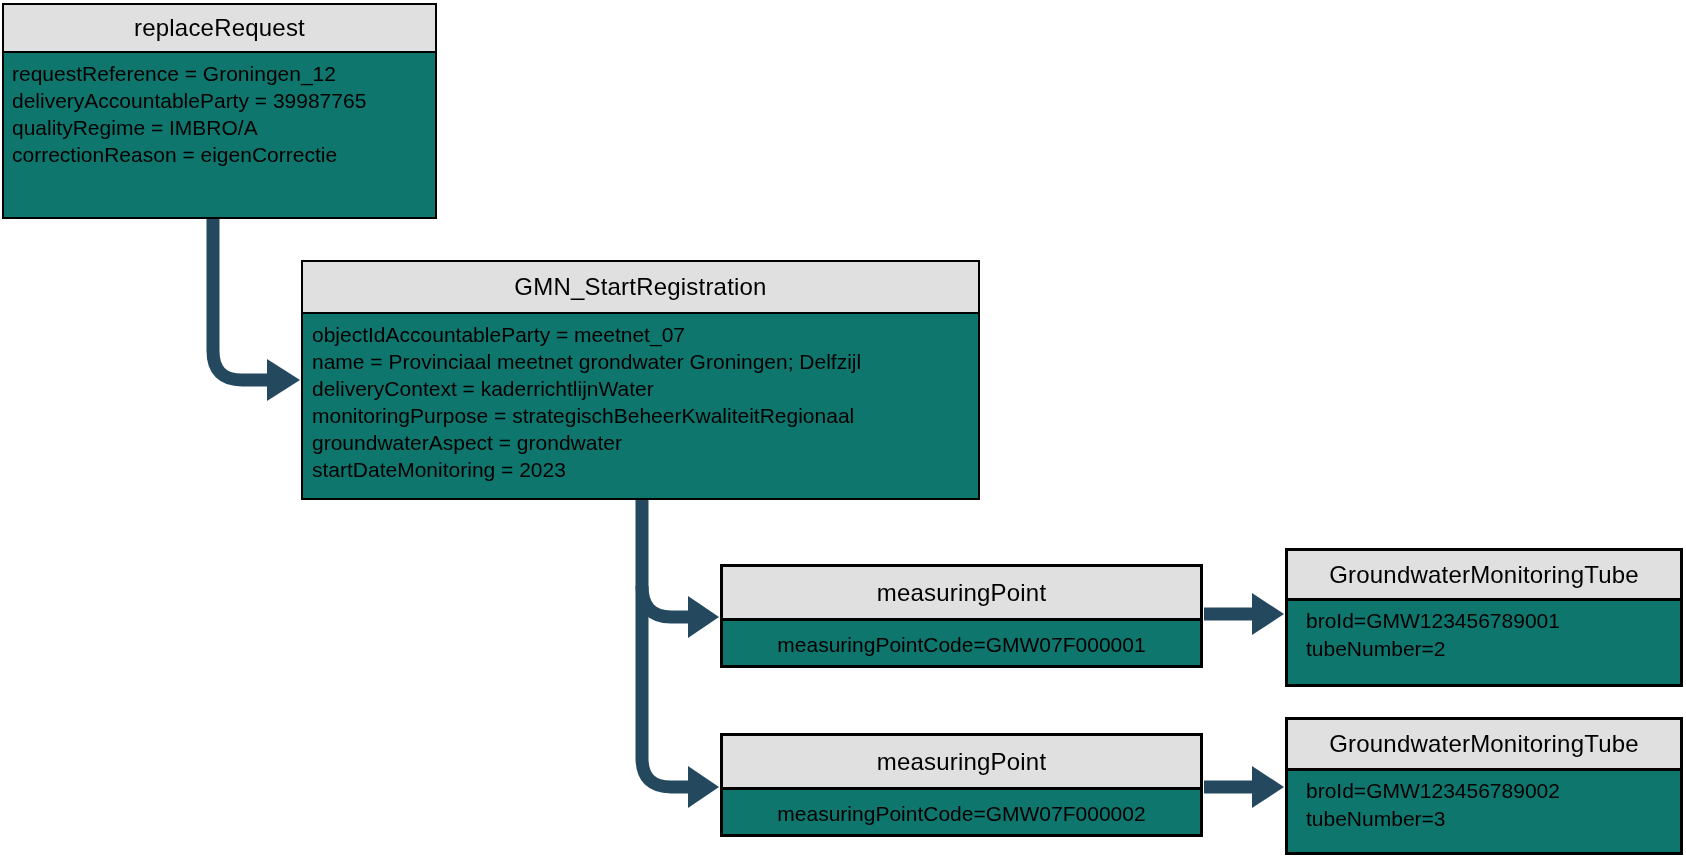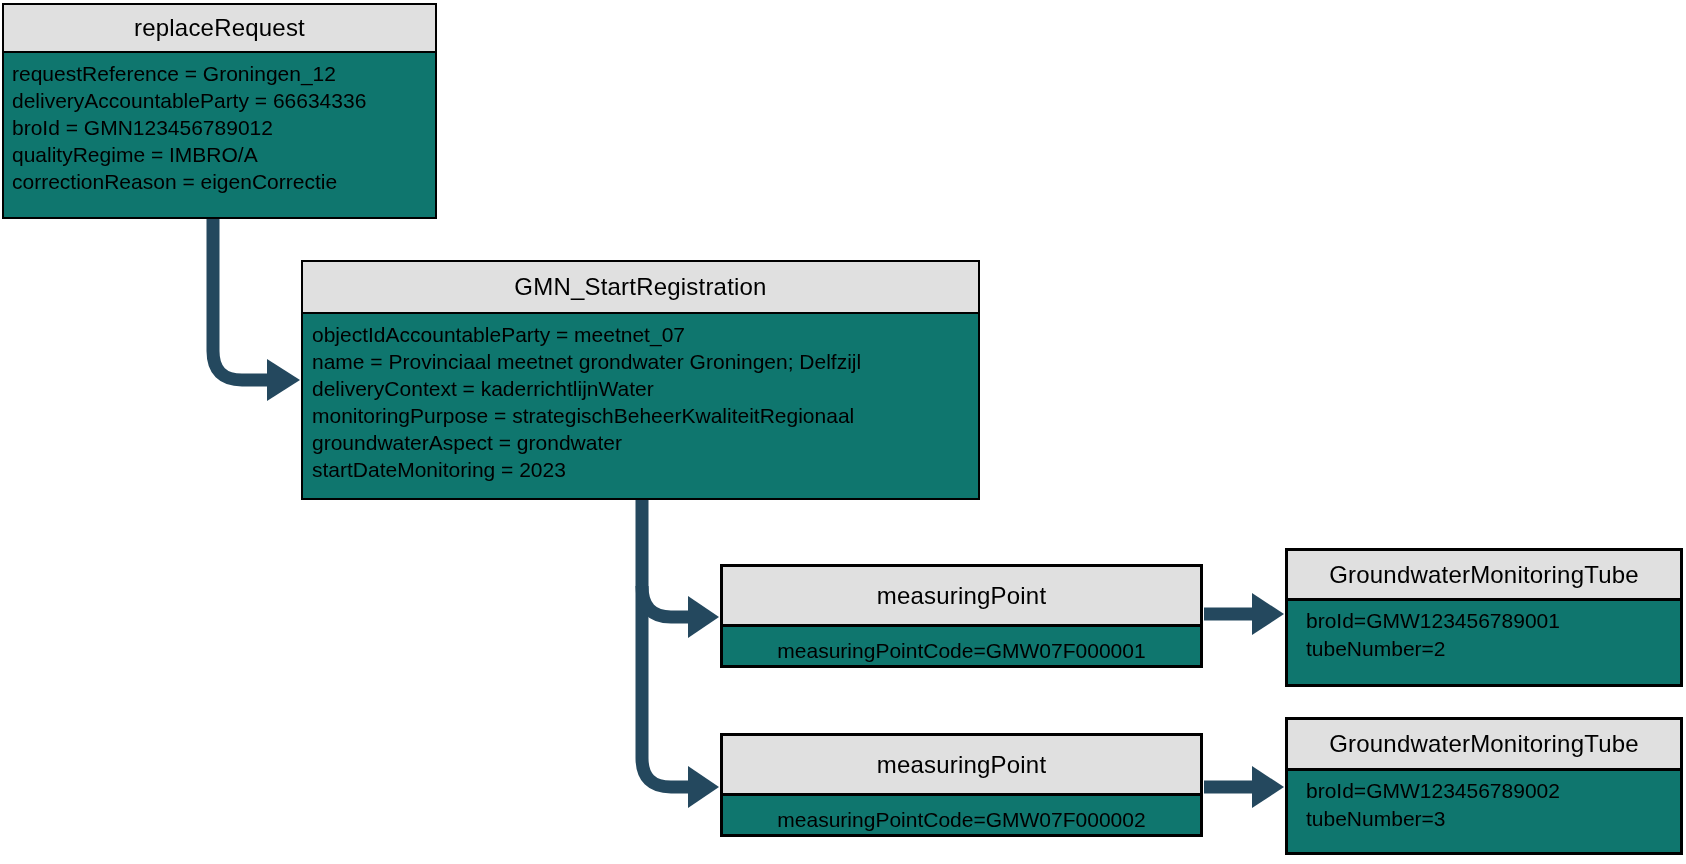--- a/index.html
+++ b/index.html
@@ -65,21 +65,21 @@
     line-height: normal;
   }
   
   .node-replace { left: 2px;    top: 3px;   width: 435px; height: 216px; }
   .node-replace .node-header { height: 48px; }
   .node-gmn     { left: 301px;  top: 260px; width: 679px; height: 240px; }
   .node-gmn .node-header { height: 52px; }
   .node-gmn .node-body { padding-left: 9px; }
   .node-mp1     { left: 720px;  top: 564px; width: 483px; height: 104px; }
   .node-mp2     { left: 720px;  top: 733px; width: 483px; height: 104px; }
-  .node-mp1 .node-header, .node-mp2 .node-header { height: 60px; }
+  .node-mp1 .node-header, .node-mp2 .node-header { height: 54px; }
   .node-tube1   { left: 1285px; top: 548px; width: 398px; height: 139px; }
   .node-tube1 .node-header { height: 50px; }
   .node-tube2   { left: 1285px; top: 717px; width: 398px; height: 138px; }
   .node-tube2 .node-header { height: 51px; }
   .node-tube1 .node-body, .node-tube2 .node-body { padding: 6px 8px 0 18px; line-height: 28px; }
 </style>
 </head>
 <body>
 
 <div class="canvas" style="--arrow: #24485e; --header-bg: #e0e0e0; --border: #000000; --text: #000000; background: rgb(255, 255, 255);">
@@ -101,22 +101,21 @@
     <path d="M 1204 787 L 1253 787" style="fill:none; stroke:var(--arrow); stroke-width:13;"></path>
     <polygon points="1252,766 1284,787 1252,808" style="fill:var(--arrow);"></polygon>
   </svg>
 
   <div class="node node-replace">
     <div class="node-header">
       <span>replaceRequest</span>
     </div>
     <div class="node-body">
       <div>requestReference = Groningen_12</div>
-      <div>deliveryAccountableParty = 66634336</div>
-      <div>broId = GMN123456789012</div>
+      <div>deliveryAccountableParty = 39987765</div>
       <div>qualityRegime = IMBRO/A</div>
       <div>correctionReason = eigenCorrectie</div>
     </div>
   </div>
 
   <div class="node node-gmn">
     <div class="node-header">
       <span>GMN_StartRegistration</span>
     </div>
     <div class="node-body">

